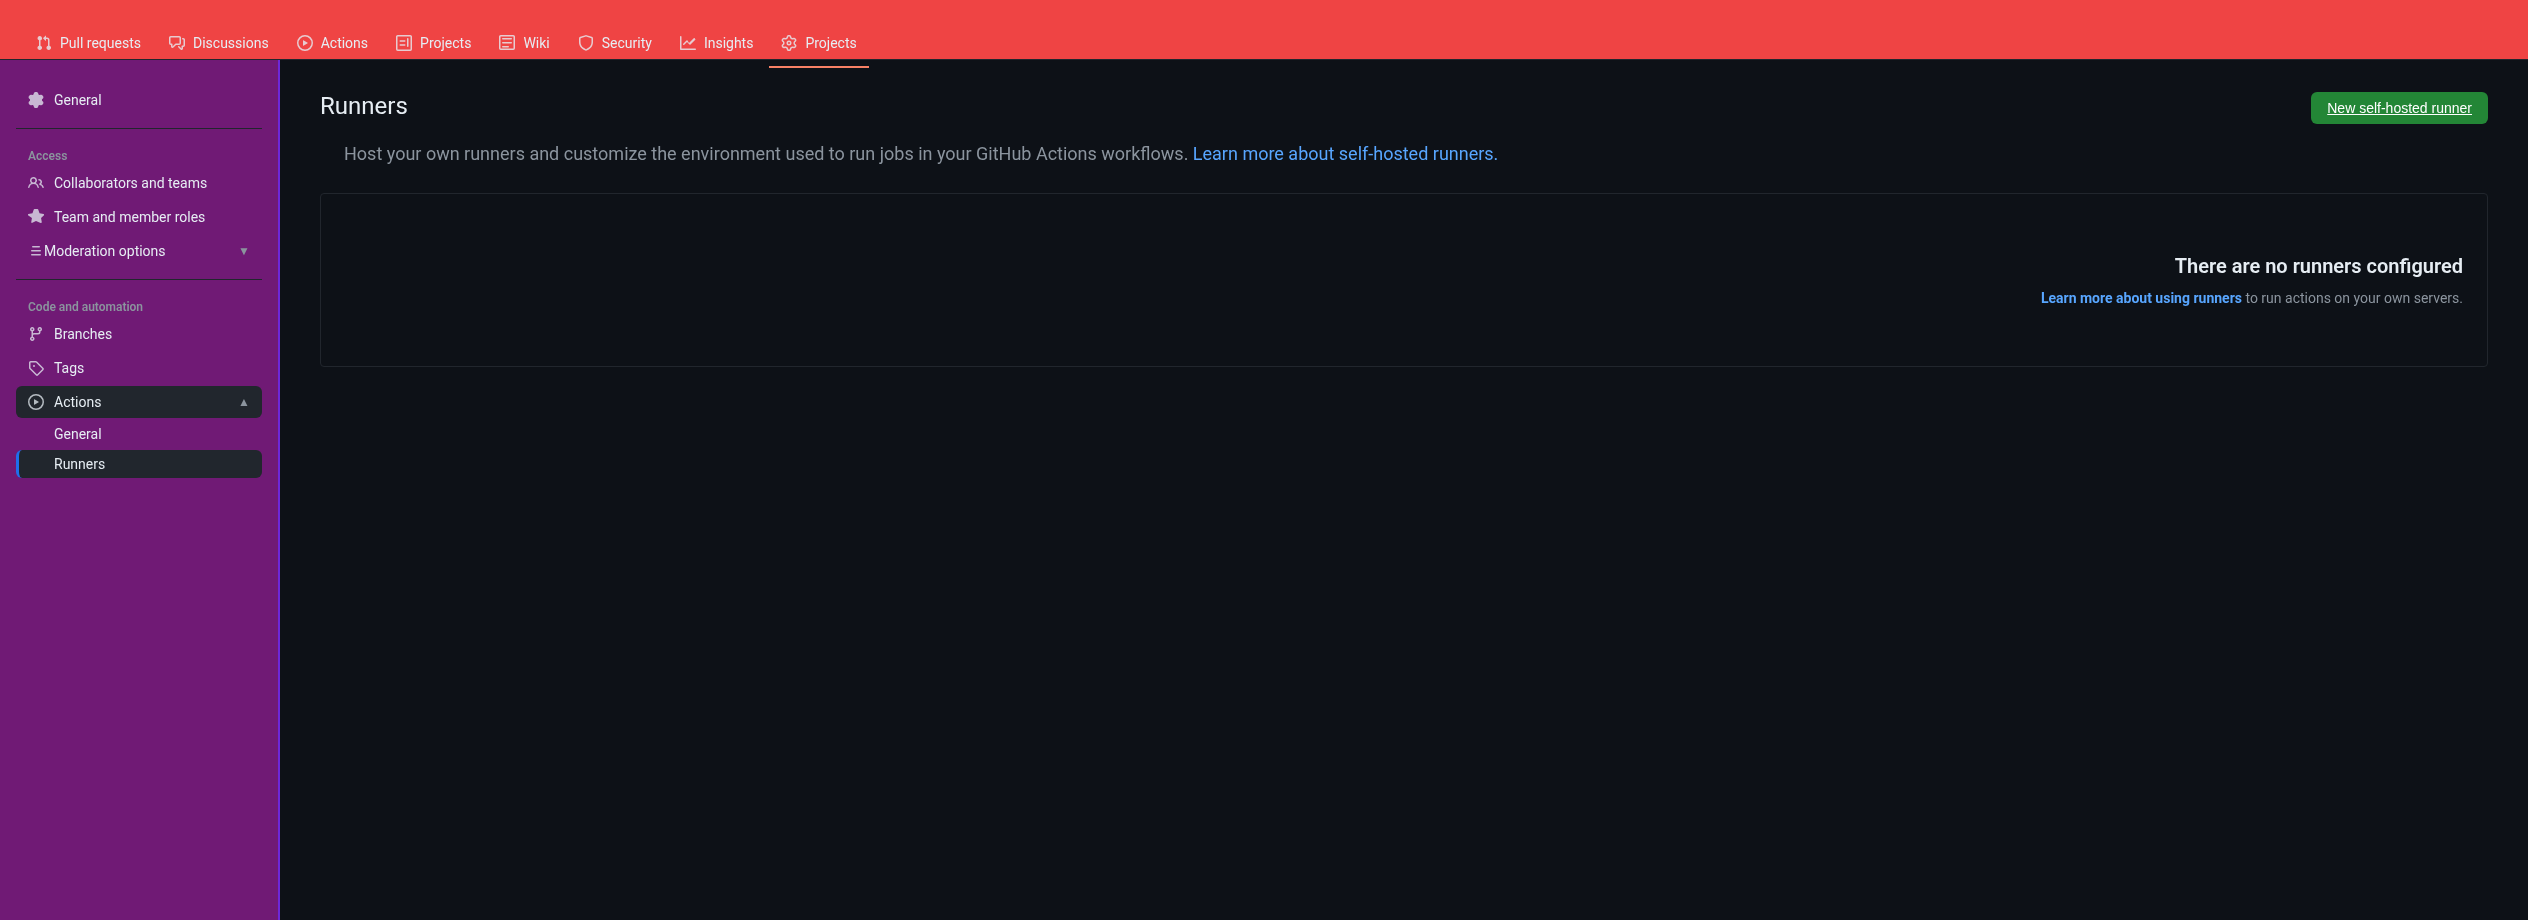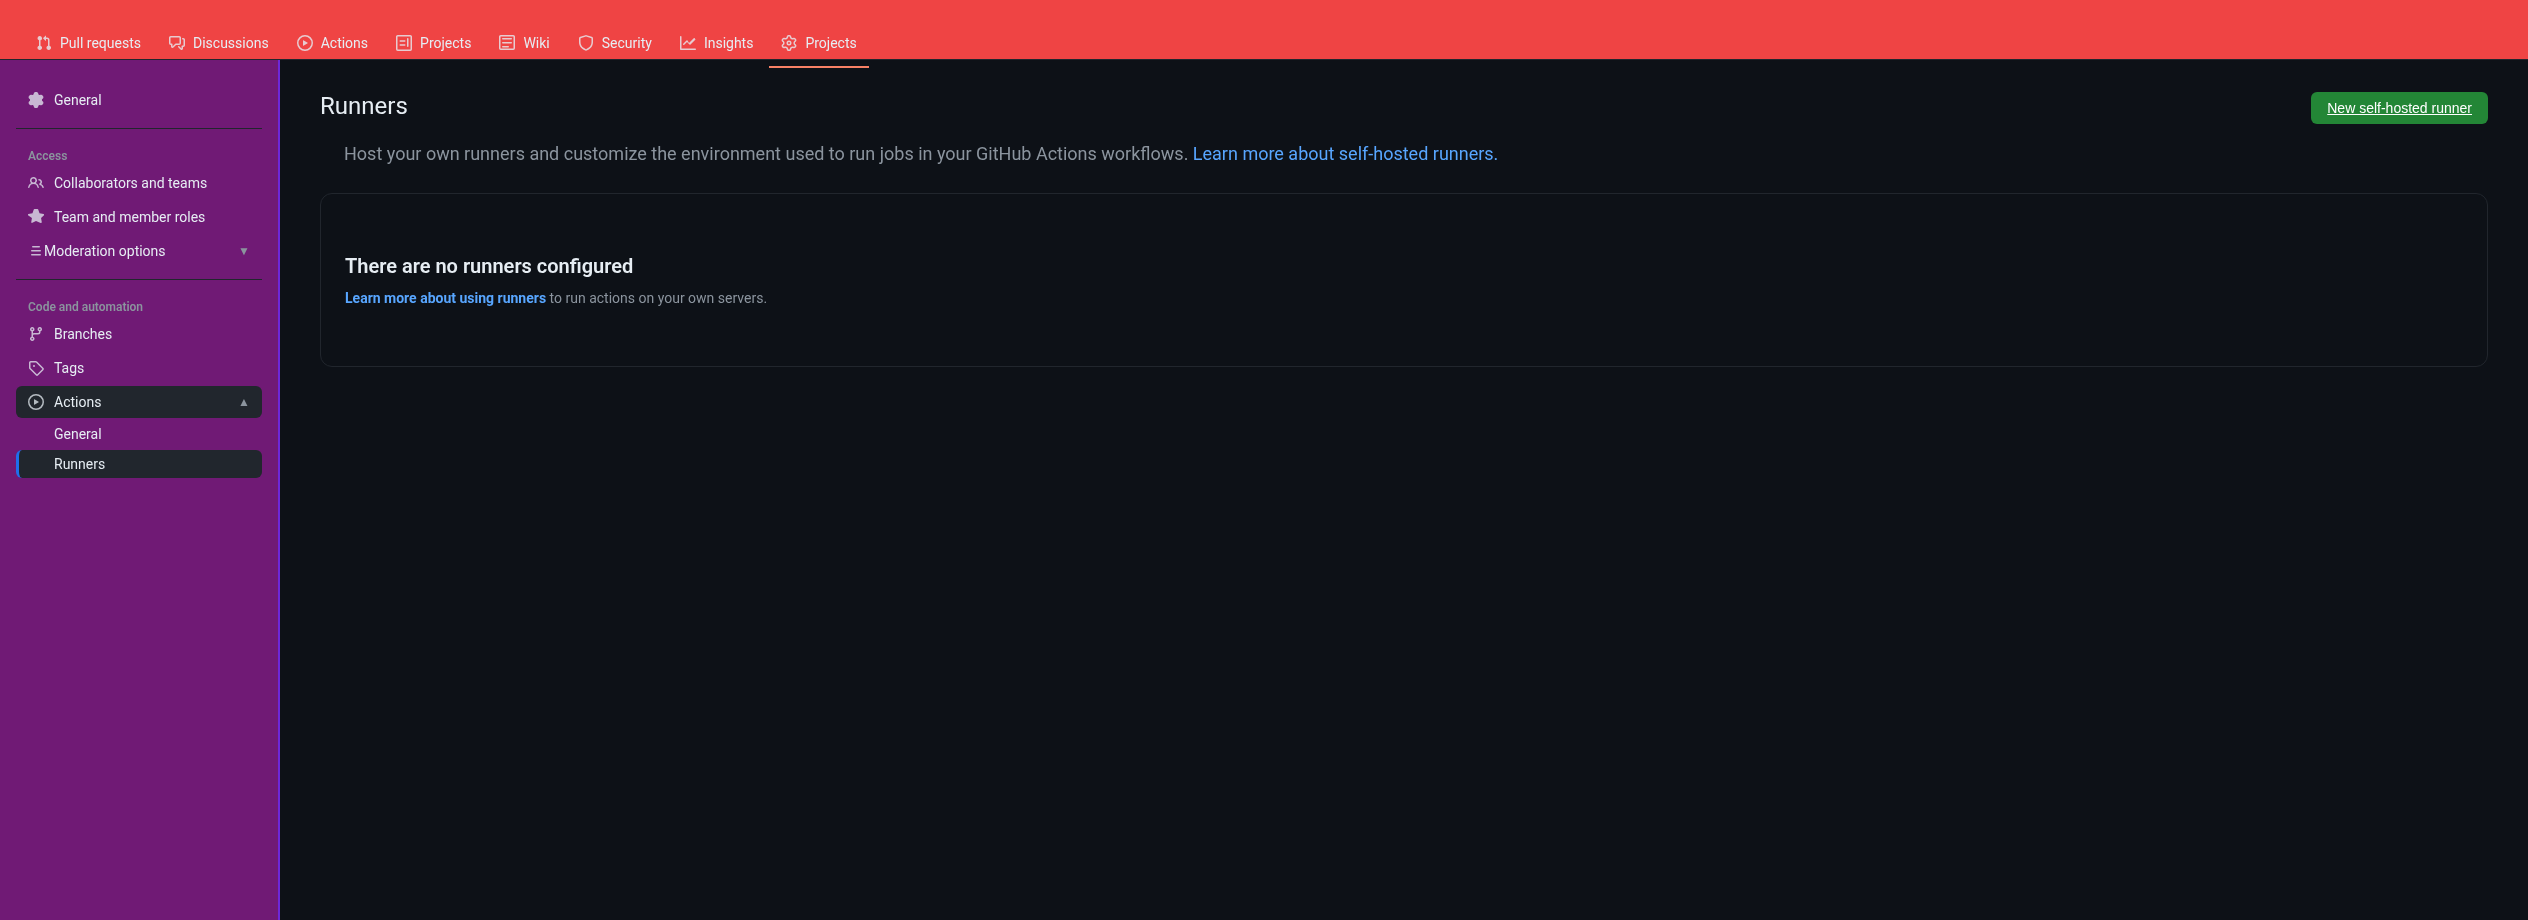--- a/index.html
+++ b/index.html
@@ -186,23 +186,23 @@
       margin-left: 24px;
     }
 
     .content-description a {
       color: #58a6ff;
       text-decoration: none;
     }
 
     .runners-box {
       border: 1px solid #21262d;
-      border-radius: 12px;
+      border-radius: 4px;
       padding: 60px 24px;
-      text-align: left;
+      text-align: right;
       background-color: #0d1117;
     }
 
     .runners-box-title {
       font-size: 20px;
       font-weight: 600;
       color: #e6edf3;
       margin-bottom: 12px;
     }
 

